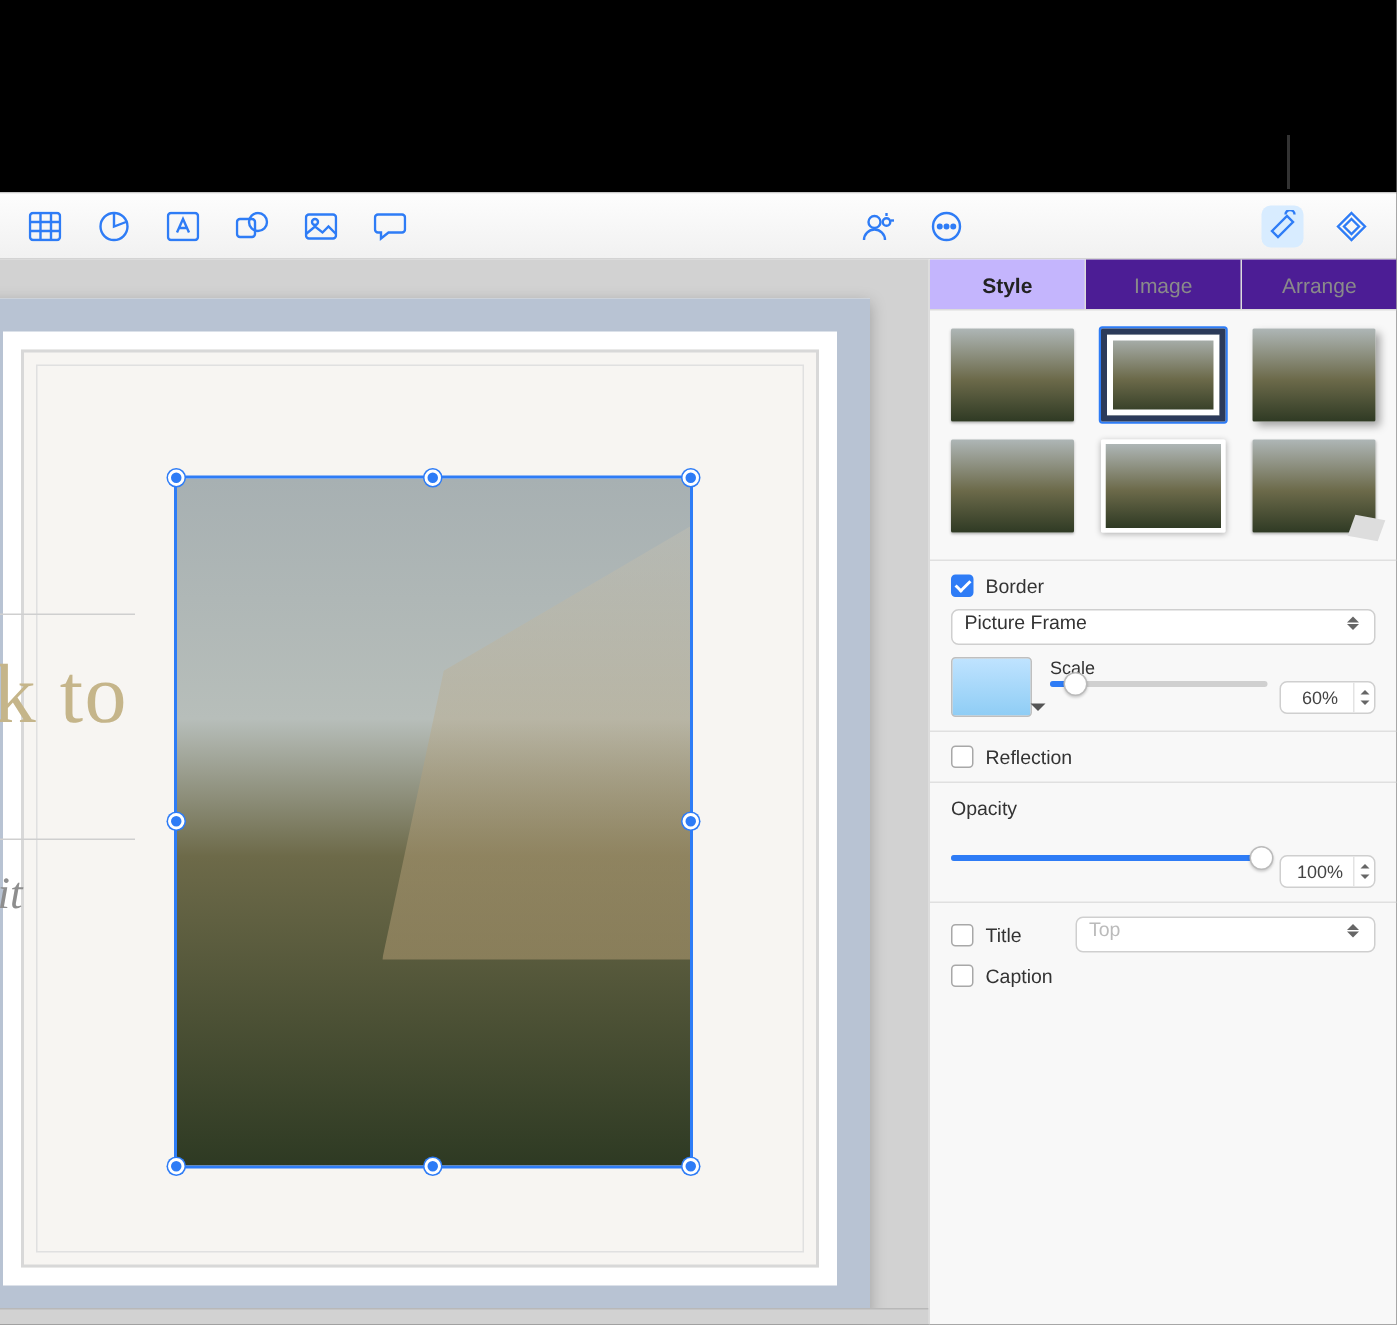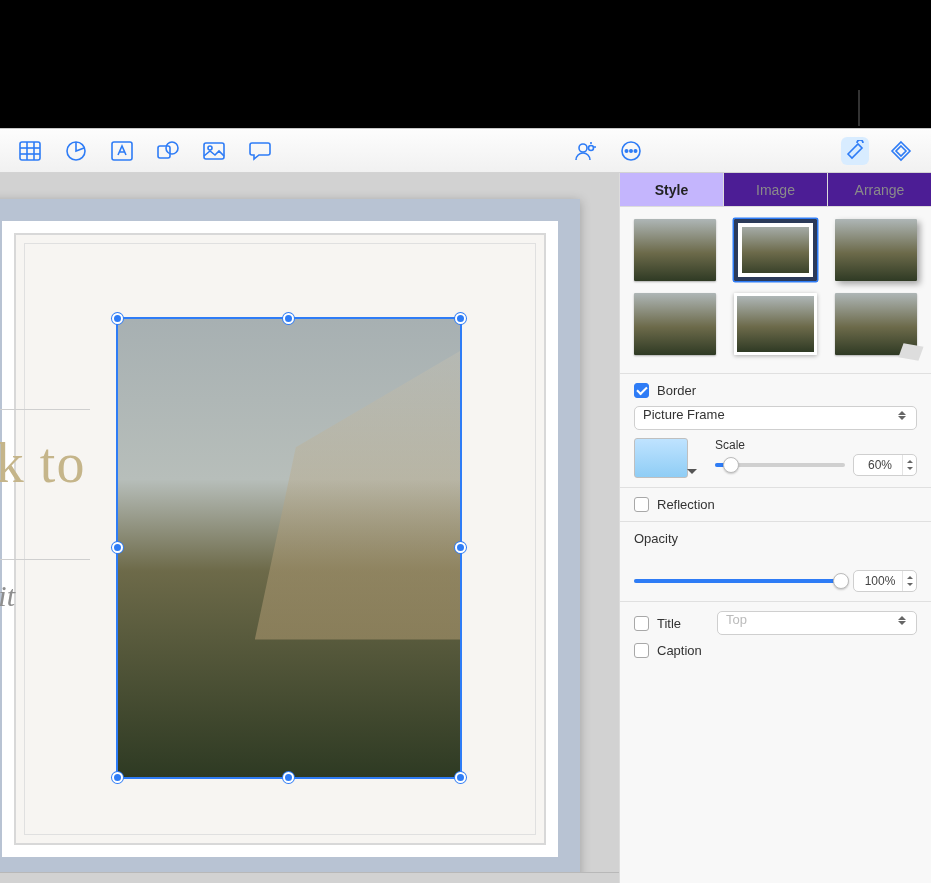--- a/index.html
+++ b/index.html
@@ -66,26 +66,26 @@
   .ck.checked::after { content: ""; width: 4px; height: 8px; border: solid #fff; border-width: 0 2px 2px 0; transform: rotate(45deg) translate(-1px,-1px); }
   .lbl { color: #333; }
 
   .select { flex: 1; height: 24px; border: 1px solid #cfcfcf; border-radius: 5px; background: #fff; display: flex; padding: 0 8px; justify-content: space-between; color: #333; }
   .select .chev { width: 12px; display:flex; flex-direction:column; gap:1px; align-items:center;}
   .select .chev::before, .select .chev::after { content:""; border:4px solid transparent; }
   .select .chev::before { border-bottom-color:#666; }
   .select .chev::after { border-top-color:#666; }
   .select.dim { color:#bbb; }
 
-  .swatch-row { display:flex; align-items:flex-start; gap:27px; margin-top:8px; }
+  .swatch-row { display:flex; align-items:flex-start; gap:12px; margin-top:8px; }
   .swatch { width: 54px; height: 40px; background: linear-gradient(#bfe3ff,#8fcdf5); border: 1px solid #bfbfbf; border-radius: 3px; position:relative;}
   .swatch::after{content:"";position:absolute;right:-10px;bottom:-2px;border:5px solid transparent;border-top-color:#555;}
   .scale-col { flex:1; }
   .scale-lbl { font-size:12px; color:#333; margin-bottom:2px; }
-  .slider-row { display:flex; align-items:center; gap:8px; }
+  .slider-row { display:flex; align-items:flex-start; gap:8px; }
   .slider { flex:1; height: 4px; background:#d0d0d0; border-radius:2px; position:relative; }
   .slider .fill { position:absolute; left:0; top:0; bottom:0; background:#2e7cf6; border-radius:2px; }
   .slider .knob { position:absolute; top:-6px; width:16px; height:16px; border-radius:50%; background:#fff; border:1px solid #bbb; box-shadow:0 1px 2px rgba(0,0,0,0.2); }
   .stepper { width:64px; height:22px; border:1px solid #cfcfcf; border-radius:5px; background:#fff; display:flex; align-items:center; }
   .stepper span { flex:1; text-align:center; font-size:12px; padding-left:4px;}
   .stepper .arrows { width:14px; height:100%; border-left:1px solid #e3e3e3; display:flex; flex-direction:column; }
   .stepper .arrows div { flex:1; display:flex; align-items:center; justify-content:center; }
   .stepper .arrows div::before { content:""; border:3px solid transparent; }
   .stepper .arrows div:first-child::before { border-bottom-color:#666; }
   .stepper .arrows div:last-child::before { border-top-color:#666; }

